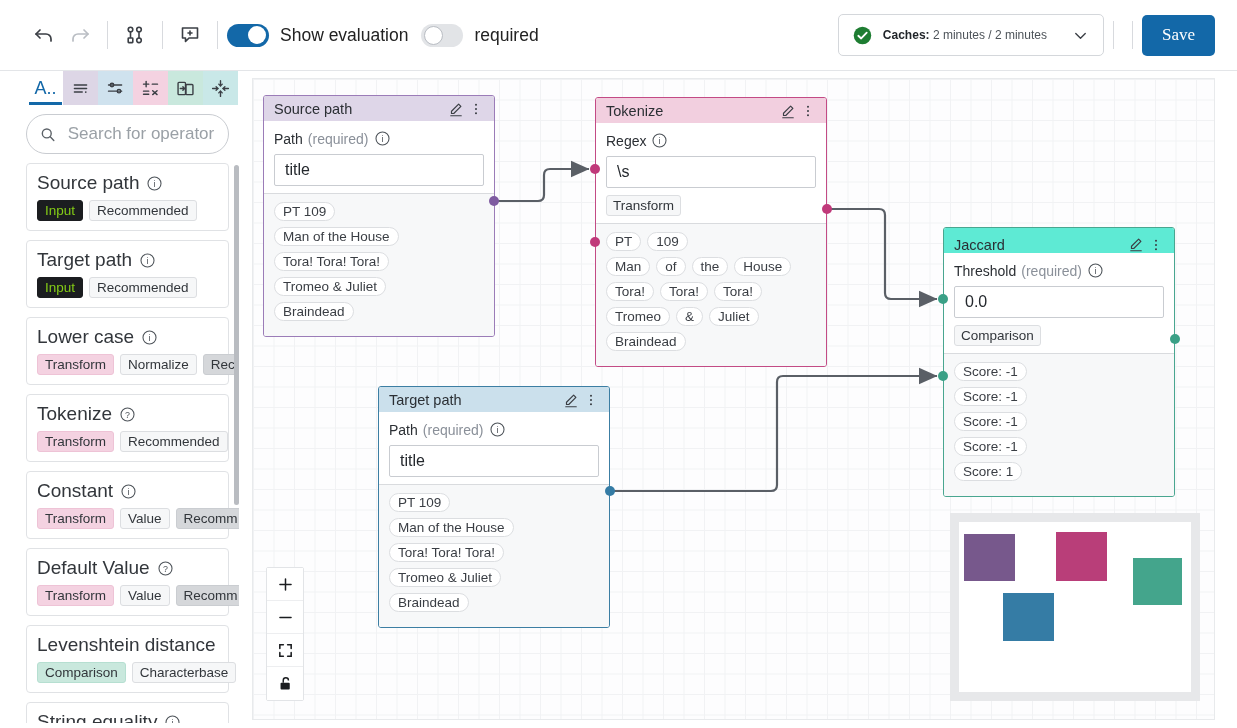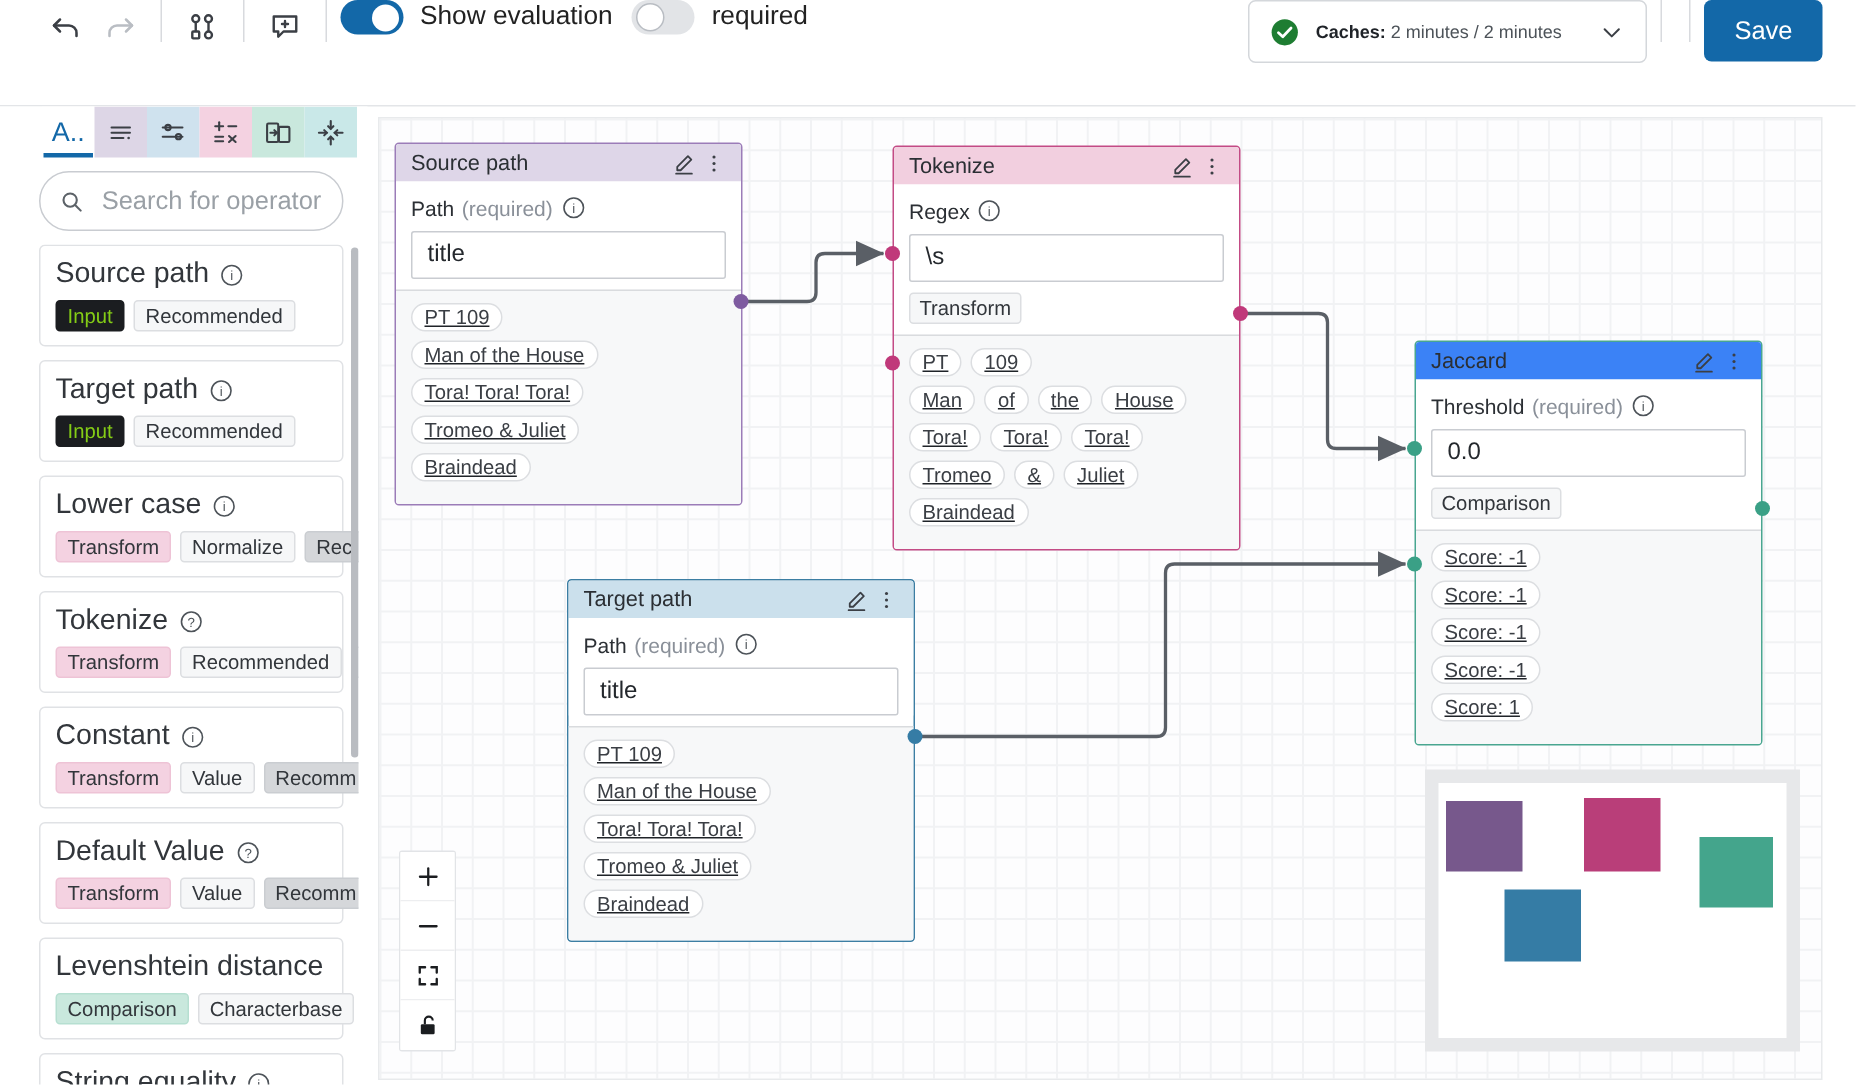--- a/index.html
+++ b/index.html
@@ -11,21 +11,21 @@
     font-family: "Liberation Sans", sans-serif;
     color: #1f2328;
   }
 
   
   #toolbar {
     position: absolute; left: 0; top: 0;
     width: 1237px; height: 71px;
     border-bottom: 1px solid #e3e5e8;
     background: #fff;
-    display: flex; align-items: flex-start;
+    display: flex; align-items: center;
   }
   .tb-icon-btn {
     width: 36px; height: 36px;
     display: flex; align-items: center; justify-content: center;
     background: none; border: none; cursor: pointer;
     color: #3b3f45;
   }
   .tb-sep { width: 1px; height: 28px; background: #d8dade; margin: 0 9px; }
 
   
@@ -71,21 +71,21 @@
   .play-tri {
     width: 0; height: 0;
     border-left: 17px solid #3b3f45;
     border-top: 11px solid transparent;
     border-bottom: 11px solid transparent;
     margin-left: 2px;
   }
   #save-btn {
     height: 41px; padding: 0 20px; border: none; border-radius: 5px;
     background: #1368a8; color: #fff; font-size: 17px; cursor: pointer;
-    font-family: Liberation Sans, sans-serif;
+    font-family: Liberation Serif, serif;
   }
 
   
   #sidebar {
     position: absolute; left: 0; top: 71px;
     width: 245px; height: 657px;
     background: #fff; overflow: hidden;
   }
   #tabs { display: flex; height: 34px; padding-left: 28px; }
   .tab {
@@ -170,21 +170,21 @@
     background: #fff; display: flex; align-items: center; padding: 0 10px;
     font-size: 16px; color: #24282d;
   }
   .node-kind {
     display: inline-block; margin-top: 7px; font-size: 13.5px;
     padding: 2px 6px; border: 1px solid #dcdee1; background: #f6f7f8;
     border-radius: 3px; color: #32363b;
   }
   .node-out {
     margin-top: 7px; padding: 8px 10px 9px 10px;
-    border-top: 1px solid #d9dbde; background: #f7f8f9; text-decoration: underline;
+    border-top: 1px solid #d9dbde; background: #f7f8f9;
   }
   .chip-row { display: flex; flex-wrap: wrap; gap: 6px; margin-bottom: 6px; }
   .chip {
     font-size: 13.5px; padding: 1px 8px; border-radius: 10px;
     border: 1px solid #dcdee1; background: #fff; color: #3a3e44;
     white-space: nowrap;
   }
   .port {
     position: absolute; width: 10px; height: 10px; border-radius: 50%;
   }
@@ -193,21 +193,21 @@
   .n-source { border-color: #9b7cb8; }
   .n-source .node-hdr { background: #ded6e8; }
 
   .n-tokenize { border-color: #c34b85; }
   .n-tokenize .node-hdr { background: #f2cfdf; }
 
   .n-target { border-color: #3c7ea3; }
   .n-target .node-hdr { background: #cbe0ec; }
 
   .n-jaccard { border-color: #49a690; }
-  .n-jaccard .node-hdr { background: #3b82f6; }
+  .n-jaccard .node-hdr { background: #5eead4; align-items: flex-end; }
 
   
   #ctrls {
     position: absolute; left: 13px; top: 488px; width: 38px;
     border: 1px solid #e2e4e7; background: #fff; border-radius: 2px;
   }
   #ctrls button {
     width: 100%; height: 33px; border: none; background: #fff; cursor: pointer;
     border-bottom: 1px solid #edeef0; display: flex; align-items: center; justify-content: center;
     color: #1b1d20; font-size: 20px; font-family: "Liberation Sans", sans-serif;

